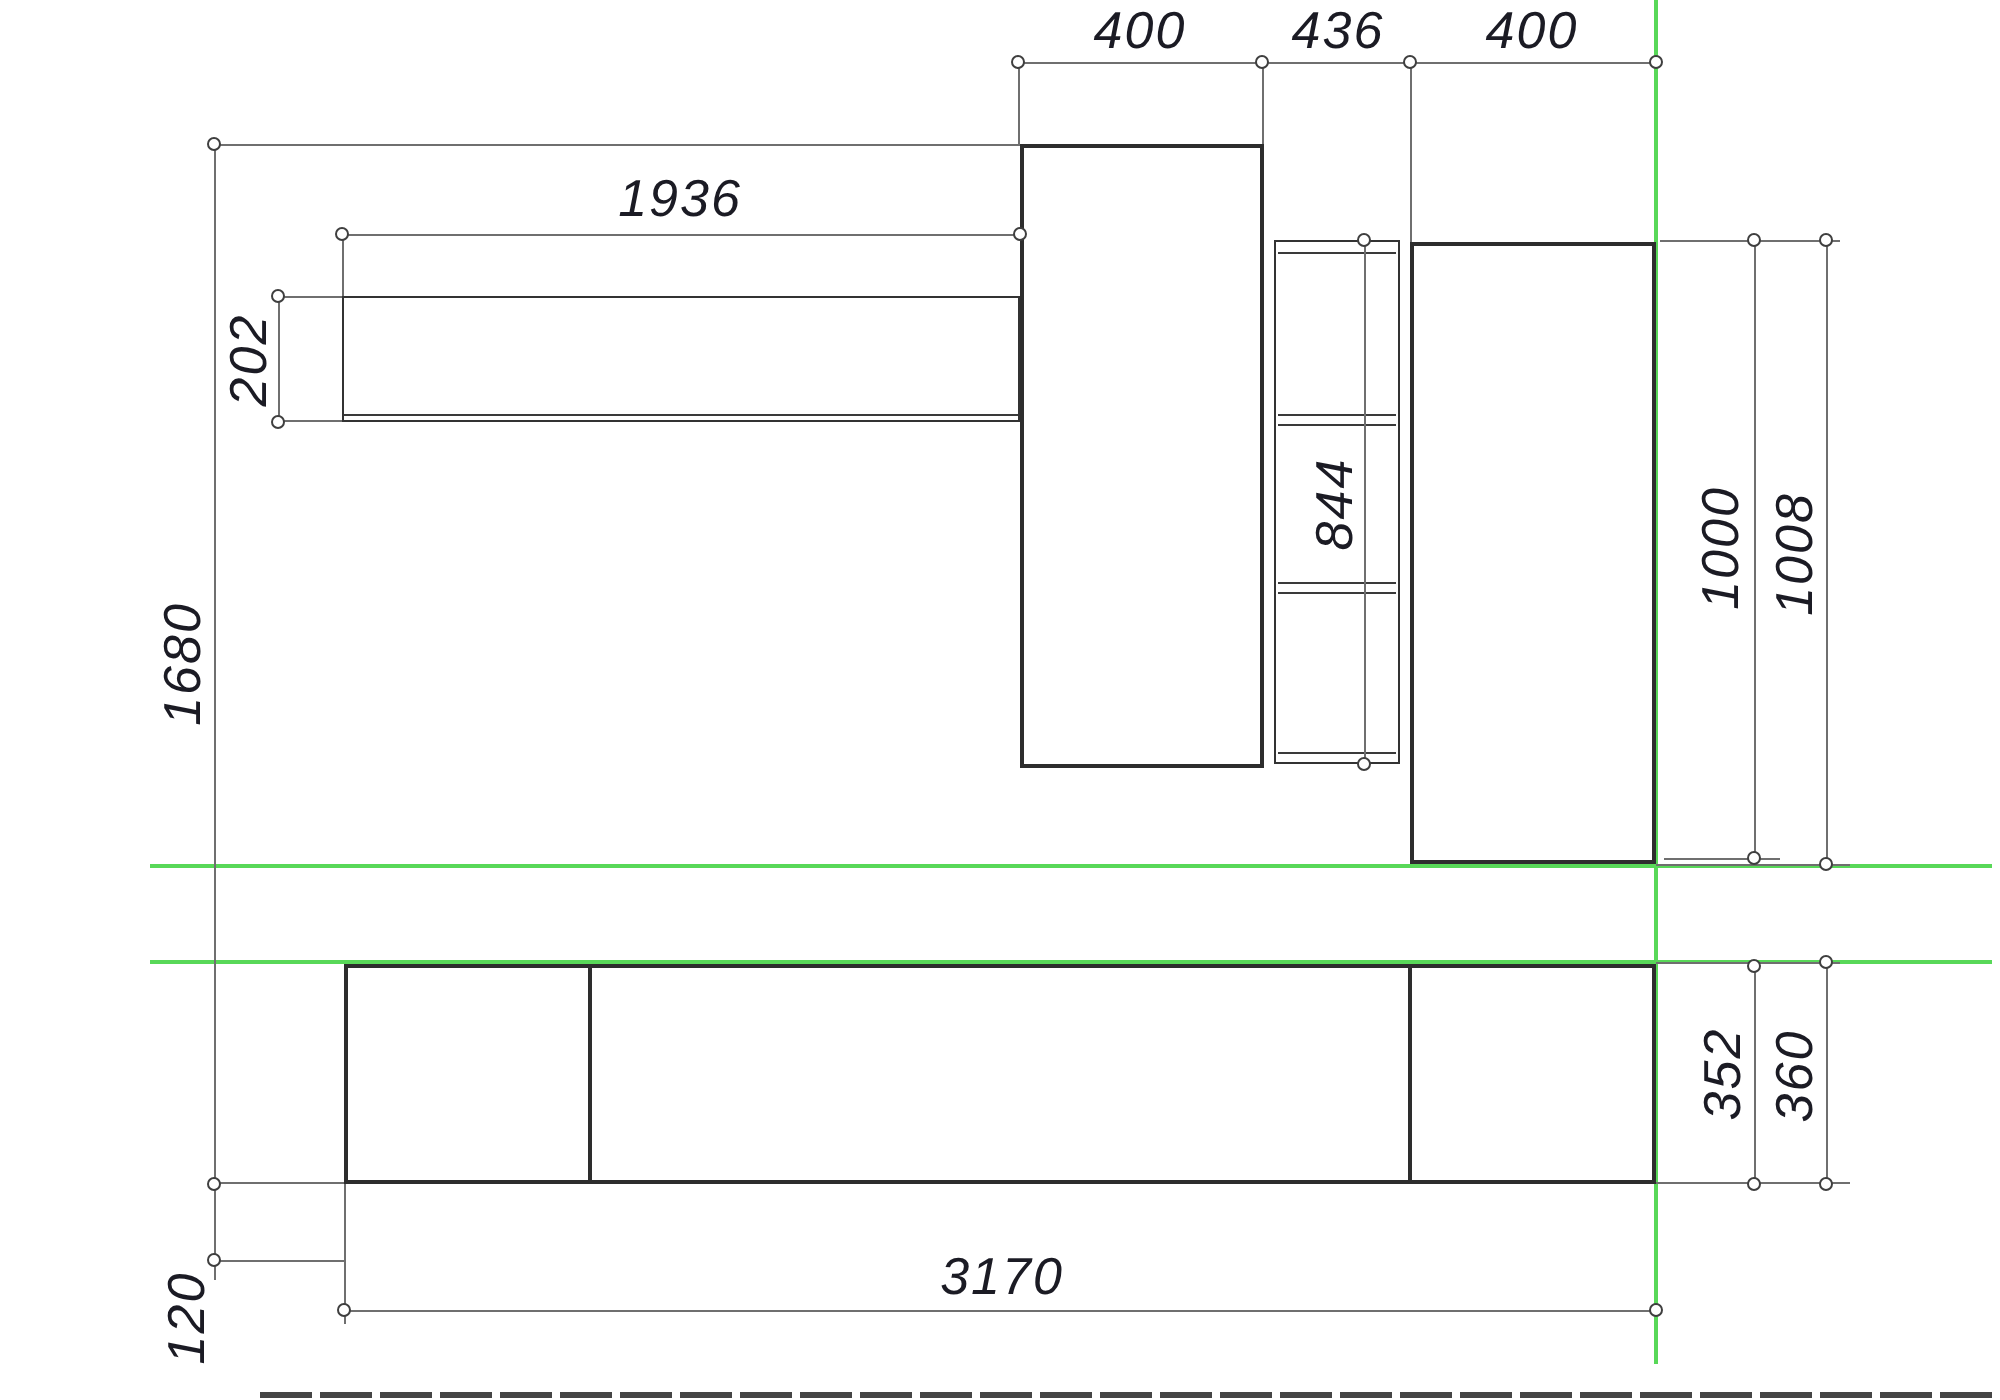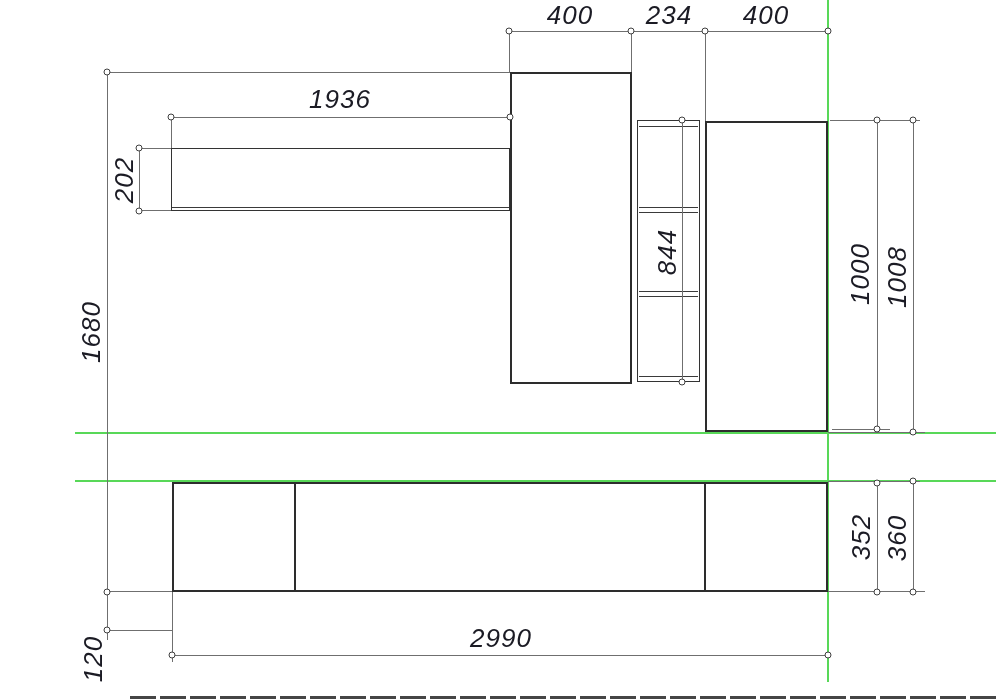--- a/index.html
+++ b/index.html
@@ -101,28 +101,28 @@
   <i class="pt" style="left:913px;top:120px"></i>
   <i class="pt" style="left:913px;top:432px"></i>
   <i class="pt" style="left:877px;top:483px"></i>
   <i class="pt" style="left:877px;top:592px"></i>
   <i class="pt" style="left:913px;top:481px"></i>
   <i class="pt" style="left:913px;top:592px"></i>
   <i class="pt" style="left:172px;top:655px"></i>
   <i class="pt" style="left:828px;top:655px"></i>
 
   <span class="dim-label" style="left:570px;top:15px">400</span>
-  <span class="dim-label" style="left:669px;top:15px">234</span>
+  <span class="dim-label" style="left:669px;top:15px">436</span>
   <span class="dim-label" style="left:766px;top:15px">400</span>
   <span class="dim-label" style="left:340px;top:99px">1936</span>
   <span class="dim-label vert" style="left:124px;top:180px">202</span>
   <span class="dim-label vert" style="left:91px;top:332px">1680</span>
   <span class="dim-label vert" style="left:667px;top:252px">844</span>
   <span class="dim-label vert" style="left:860px;top:274px">1000</span>
   <span class="dim-label vert" style="left:897px;top:277px">1008</span>
   <span class="dim-label vert" style="left:861px;top:537px">352</span>
   <span class="dim-label vert" style="left:897px;top:538px">360</span>
-  <span class="dim-label" style="left:501px;top:638px">2990</span>
+  <span class="dim-label" style="left:501px;top:638px">3170</span>
   <span class="dim-label vert" style="left:93px;top:659px">120</span>
 
   <div class="border-strip" style="left:130px;top:696px;width:868px"></div>
 
 </div>
 
 </body></html>

